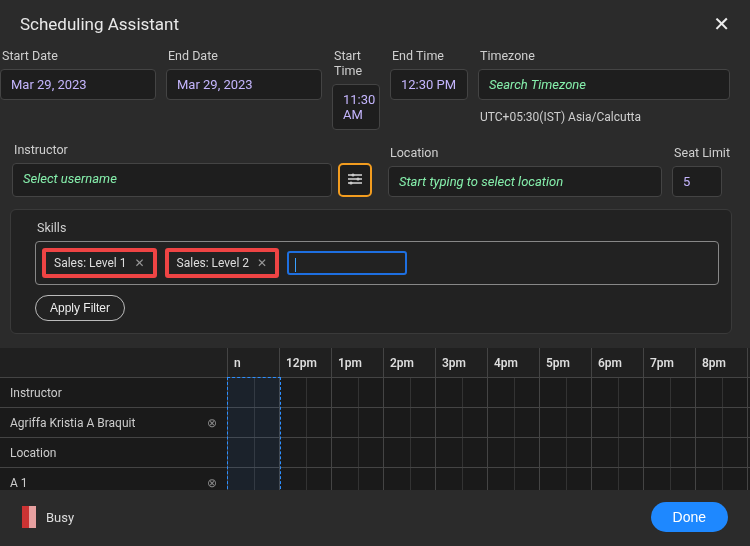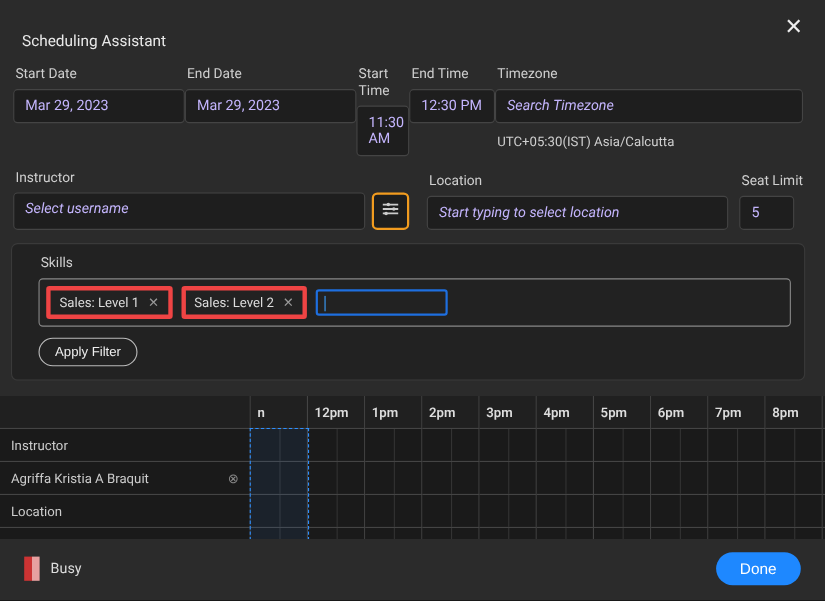--- a/index.html
+++ b/index.html
@@ -18,38 +18,38 @@
     position: relative;
     display: flex;
     flex-direction: column;
   }
   .header {
     display: flex;
     justify-content: space-between;
     align-items: flex-start;
     padding: 14px 20px 6px 20px;
   }
-  .title { font-size: 14px; color: #e9e9e9; font-weight: 400; margin-top: 16px; }
+  .title { font-size: 17px; color: #e9e9e9; font-weight: 400; }
   .close { color: #eee; font-size: 20px; cursor: pointer; line-height: 1; }
   .row1 {
     display: flex;
-    gap: 0;
-    padding: 8px 20px 2px 12px;
+    gap: 10px;
+    padding: 8px 20px 2px 0;
   }
   .field { display: flex; flex-direction: column; gap: 6px; }
   .label { color: #cfcfcf; font-size: 12.5px; padding-left: 2px; }
   .input {
     background: #1e1e1e;
     border: 1px solid #444;
     border-radius: 4px;
     padding: 7px 10px;
     color: #c4b5fd;
     font-size: 13px;
   }
-  .input.placeholder { color: #c4b5fd; font-style: italic; }
+  .input.placeholder { color: #86efac; font-style: italic; }
   .tz-help { color: #cfcfcf; font-size: 12px; padding: 4px 0 0 2px; }
   .row2 {
     display: flex;
     gap: 10px;
     padding: 10px 20px 2px 12px;
     align-items: flex-end;
   }
   .instructor-wrap { display:flex; gap:6px; width: 360px;}
   .instructor-input { flex:1; }
   .filter-btn {

